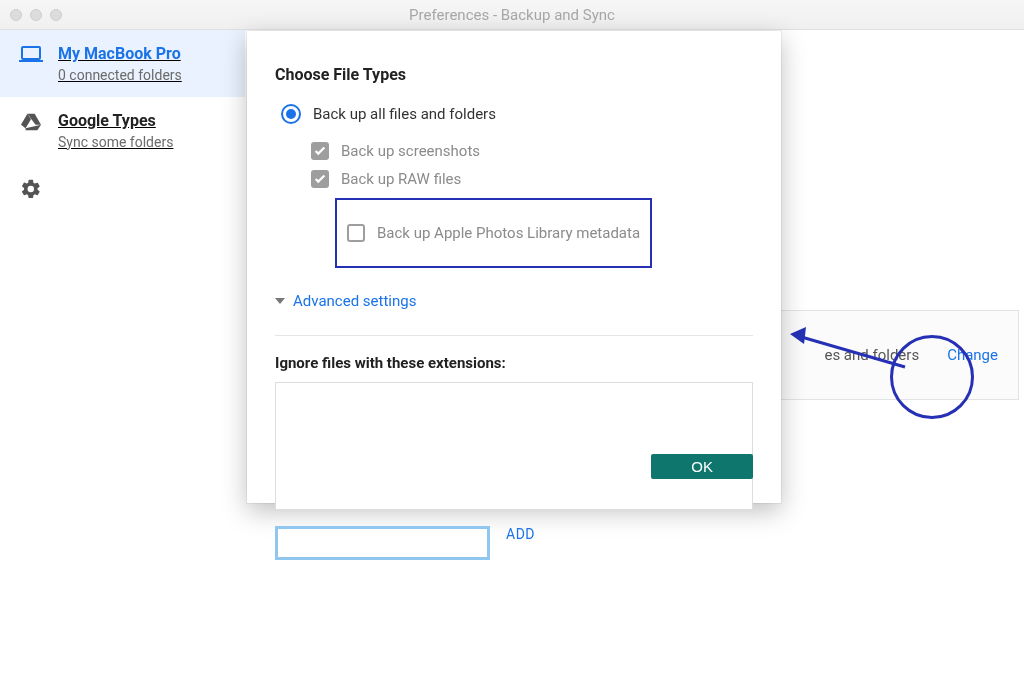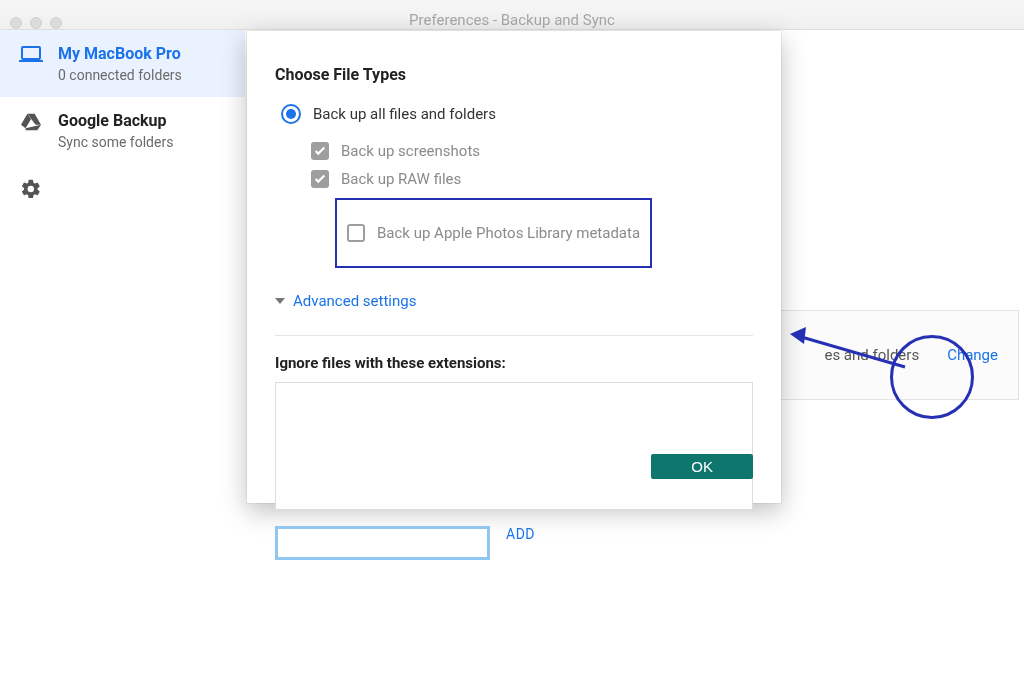--- a/index.html
+++ b/index.html
@@ -8,21 +8,21 @@
       background: #fff;
       width: 1024px;
       height: 697px;
       overflow: hidden;
       position: relative;
     }
     .titlebar {
       height: 30px;
       background: linear-gradient(#f6f6f6, #f0f0f0);
       display: flex;
-      align-items: flex-end;
+      align-items: center;
       position: relative;
       border-bottom: 1px solid #e0e0e0;
     }
     .traffic-lights {
       display: flex;
       gap: 8px;
       padding-left: 10px;
     }
     .traffic-light {
       width: 12px; height: 12px;
@@ -46,20 +46,21 @@
       width: 245px;
       bottom: 0;
       background: #fff;
     }
     .side-item {
       padding: 14px 16px 14px 18px;
       display: flex;
       align-items: flex-start;
       gap: 14px;
       cursor: pointer;
+      text-decoration: underline;
     }
     .side-item.active { background: #e9f2fe; }
     .side-icon { width: 26px; height: 22px; flex-shrink: 0; display: flex; align-items: center; justify-content: center; }
     .side-texts { display: flex; flex-direction: column; }
     .side-title { font-size: 16px; font-weight: 700; color: #222; line-height: 1.3; }
     .side-item.active .side-title { color: #1a73e8; }
     .side-sub { font-size: 14px; color: #6b6b6b; margin-top: 2px; }
     .panel-box {
       position: absolute;
       top: 310px;
@@ -255,21 +256,21 @@
   </div>
   <div class="side-item">
     <span class="side-icon">
       <svg viewBox="0 0 24 22" width="24" height="20">
           <polygon points="8,2 16,2 23,14 17,14" fill="#545454"></polygon>
           <polygon points="1,14 8,2 12,8 6,18" fill="#545454"></polygon>
           <polygon points="6,18 23,14 19,20 6,20" fill="#545454"></polygon>
         </svg>
     </span>
     <div class="side-texts">
-      <span class="side-title">Google Backup</span>
+      <span class="side-title">Google Types</span>
       <span class="side-sub">Sync some folders</span>
     </div>
   </div>
   <div class="side-item">
     <span class="side-icon">
       <svg viewBox="0 0 24 24" width="22" height="22">
           <path fill="#545454" d="M19.14,12.94a7,7,0,0,0,.05-.94,7,7,0,0,0-.05-.94l2.11-1.65a.5.5,0,0,0,.12-.64l-2-3.46a.5.5,0,0,0-.6-.22l-2.49,1a7,7,0,0,0-1.63-.94l-.38-2.65A.5.5,0,0,0,13.78,2H9.78a.5.5,0,0,0-.49.42L8.91,5.07a7,7,0,0,0-1.63.94l-2.49-1a.5.5,0,0,0-.6.22l-2,3.46a.5.5,0,0,0,.12.64L4.42,11a7,7,0,0,0-.05.94,7,7,0,0,0,.05.94L2.31,14.53a.5.5,0,0,0-.12.64l2,3.46a.5.5,0,0,0,.6.22l2.49-1a7,7,0,0,0,1.63.94l.38,2.65a.5.5,0,0,0,.49.42h4a.5.5,0,0,0,.49-.42l.38-2.65a7,7,0,0,0,1.63-.94l2.49,1a.5.5,0,0,0,.6-.22l2-3.46a.5.5,0,0,0-.12-.64ZM11.78,15.5A3.5,3.5,0,1,1,15.28,12,3.5,3.5,0,0,1,11.78,15.5Z"></path>
         </svg>
     </span>
   </div>

